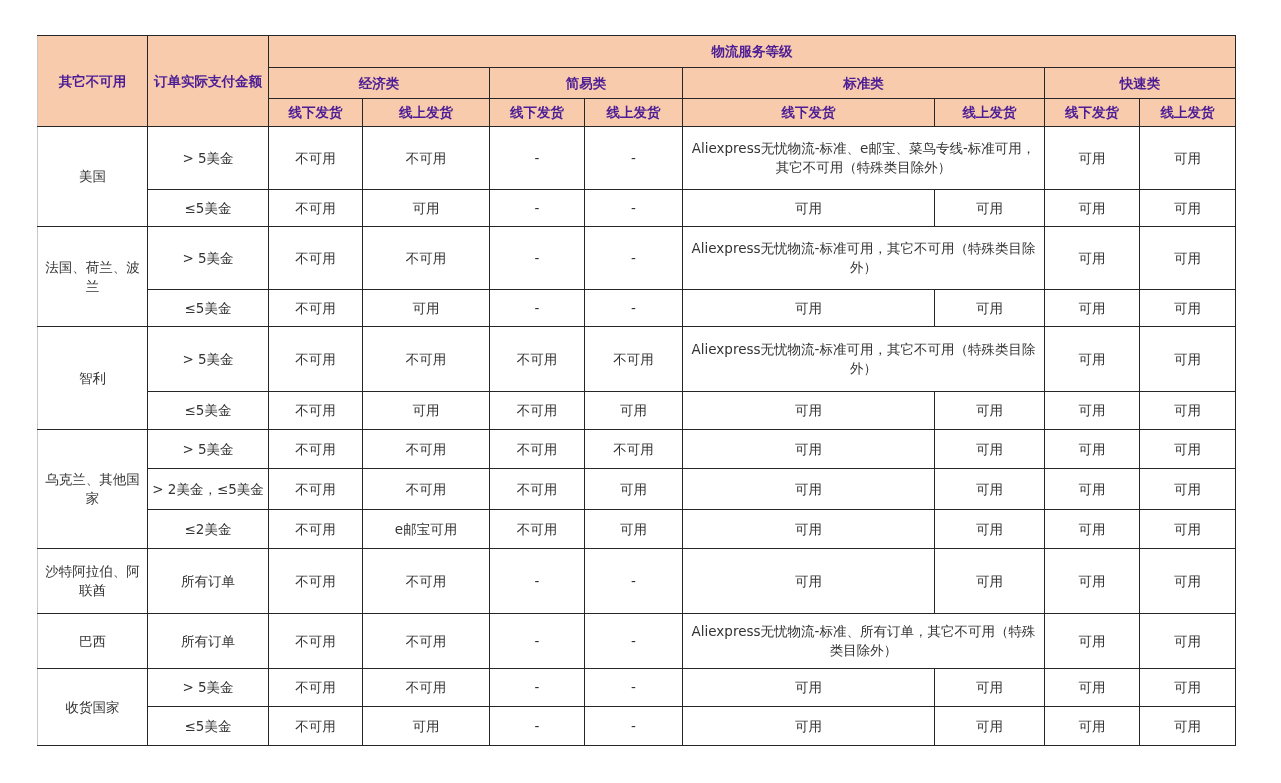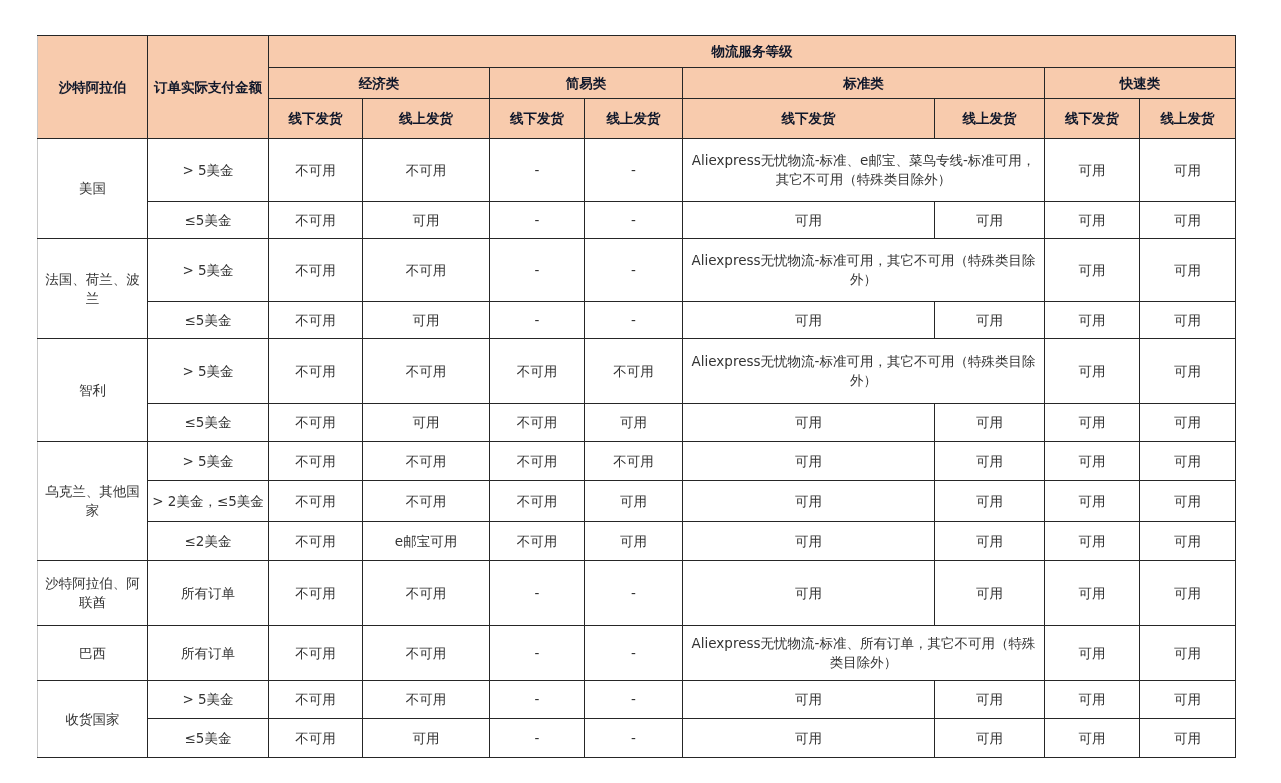--- a/index.html
+++ b/index.html
@@ -11,47 +11,47 @@
     width: 1198px;
     font-size: 13.5px; color: #333333;
   }
   table.logistics td, table.logistics th {
     border: 1px solid #262626;
     text-align: center; vertical-align: middle;
     padding: 0 4px; line-height: 19px;
     overflow: hidden;
   }
   table.logistics th {
-    background: #f8cbad; color: #0f172a; font-weight: bold; font-size: 13.5px;
+    background: #f8cbad; color: #4c1d95; font-weight: bold; font-size: 13.5px;
   }
   table.logistics tr > *:first-child { border-left-color: #c8c8c8; }
   table.logistics td.wide { padding: 8px 6px; }
   .h1 { height: 32px; }
   .h2 { height: 31px; }
-  .h3 { height: 40px; }
+  .h3 { height: 28px; }
 </style>
 </head>
 <body>
 
 <table class="logistics">
   <colgroup>
     <col style="width:110px">
     <col style="width:121px">
     <col style="width:94px">
     <col style="width:127px">
     <col style="width:95px">
     <col style="width:98px">
     <col style="width:252px">
     <col style="width:110px">
     <col style="width:95px">
     <col style="width:96px">
   </colgroup>
   <thead>
     <tr class="h1">
-      <th rowspan="3">沙特阿拉伯</th>
+      <th rowspan="3">其它不可用</th>
       <th rowspan="3">订单实际支付金额</th>
       <th colspan="8">物流服务等级</th>
     </tr>
     <tr class="h2">
       <th colspan="2">经济类</th>
       <th colspan="2">简易类</th>
       <th colspan="2">标准类</th>
       <th colspan="2">快速类</th>
     </tr>
     <tr class="h3">

